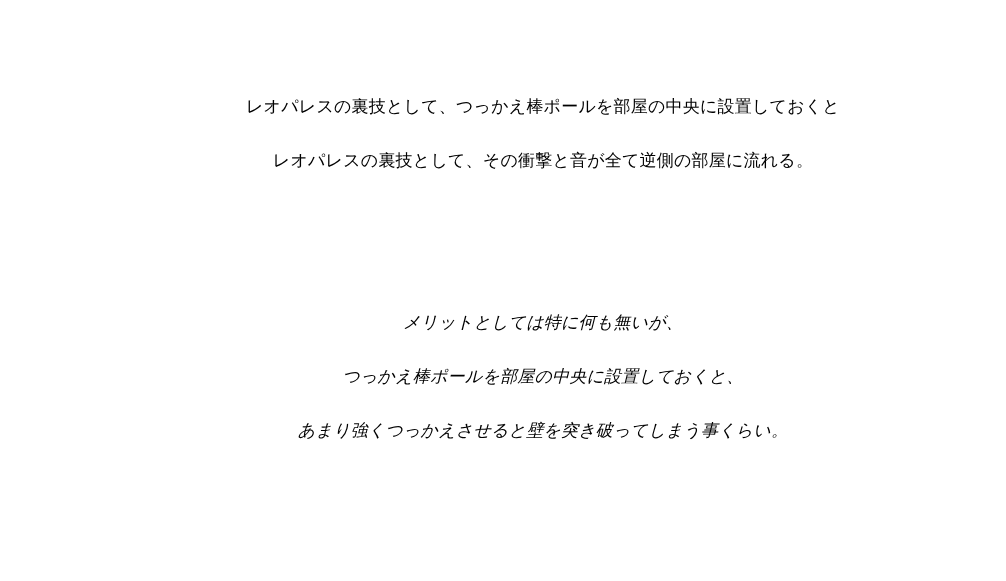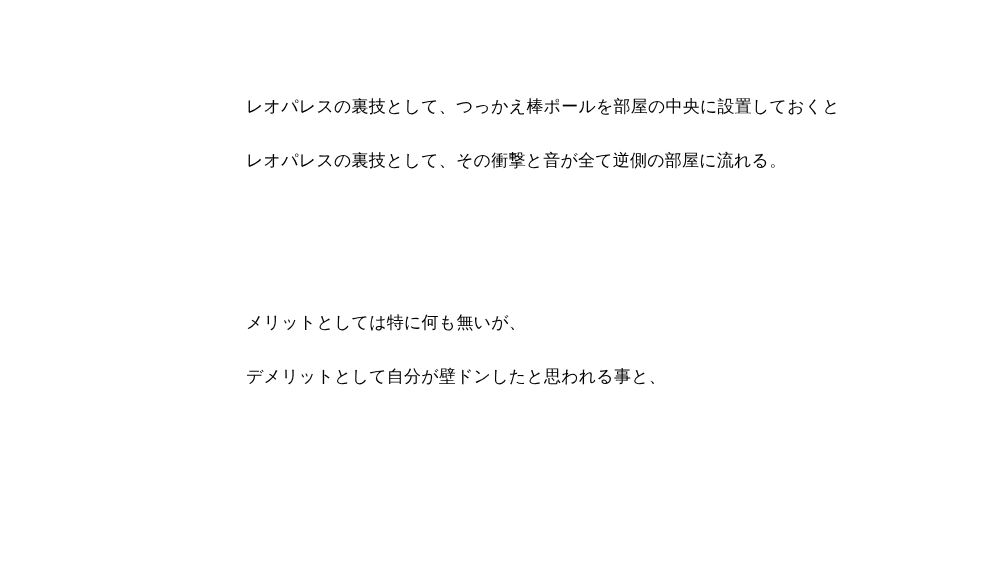--- a/index.html
+++ b/index.html
@@ -22,35 +22,38 @@
     white-space: pre;
   }
   .para {
     font-size: 17px;
     line-height: 18px;
     letter-spacing: 0.2px;
     white-space: pre;
   }
   .para.second {
     margin-top: 18px;
+    font-style: italic;
   }
   .para-line {
     height: 18px;
+    text-align: center;
   }
 </style>
 </head>
 <body>
 
 <div class="content">
 
   <div class="para first">
     <div class="para-line">レオパレスの裏技として、つっかえ棒ポールを部屋の中央に設置しておくと</div>
     <div class="para-line">レオパレスの裏技として、その衝撃と音が全て逆側の部屋に流れる。</div>
   </div>
 
   <div class="para second">
     <div class="para-line">メリットとしては特に何も無いが、</div>
-    <div class="para-line">デメリットとして自分が壁ドンしたと思われる事と、</div>
+    <div class="para-line">つっかえ棒ポールを部屋の中央に設置しておくと、</div>
+    <div class="para-line">あまり強くつっかえさせると壁を突き破ってしまう事くらい。</div>
   </div>
 
   
 
 </div>
 
 </body></html>

